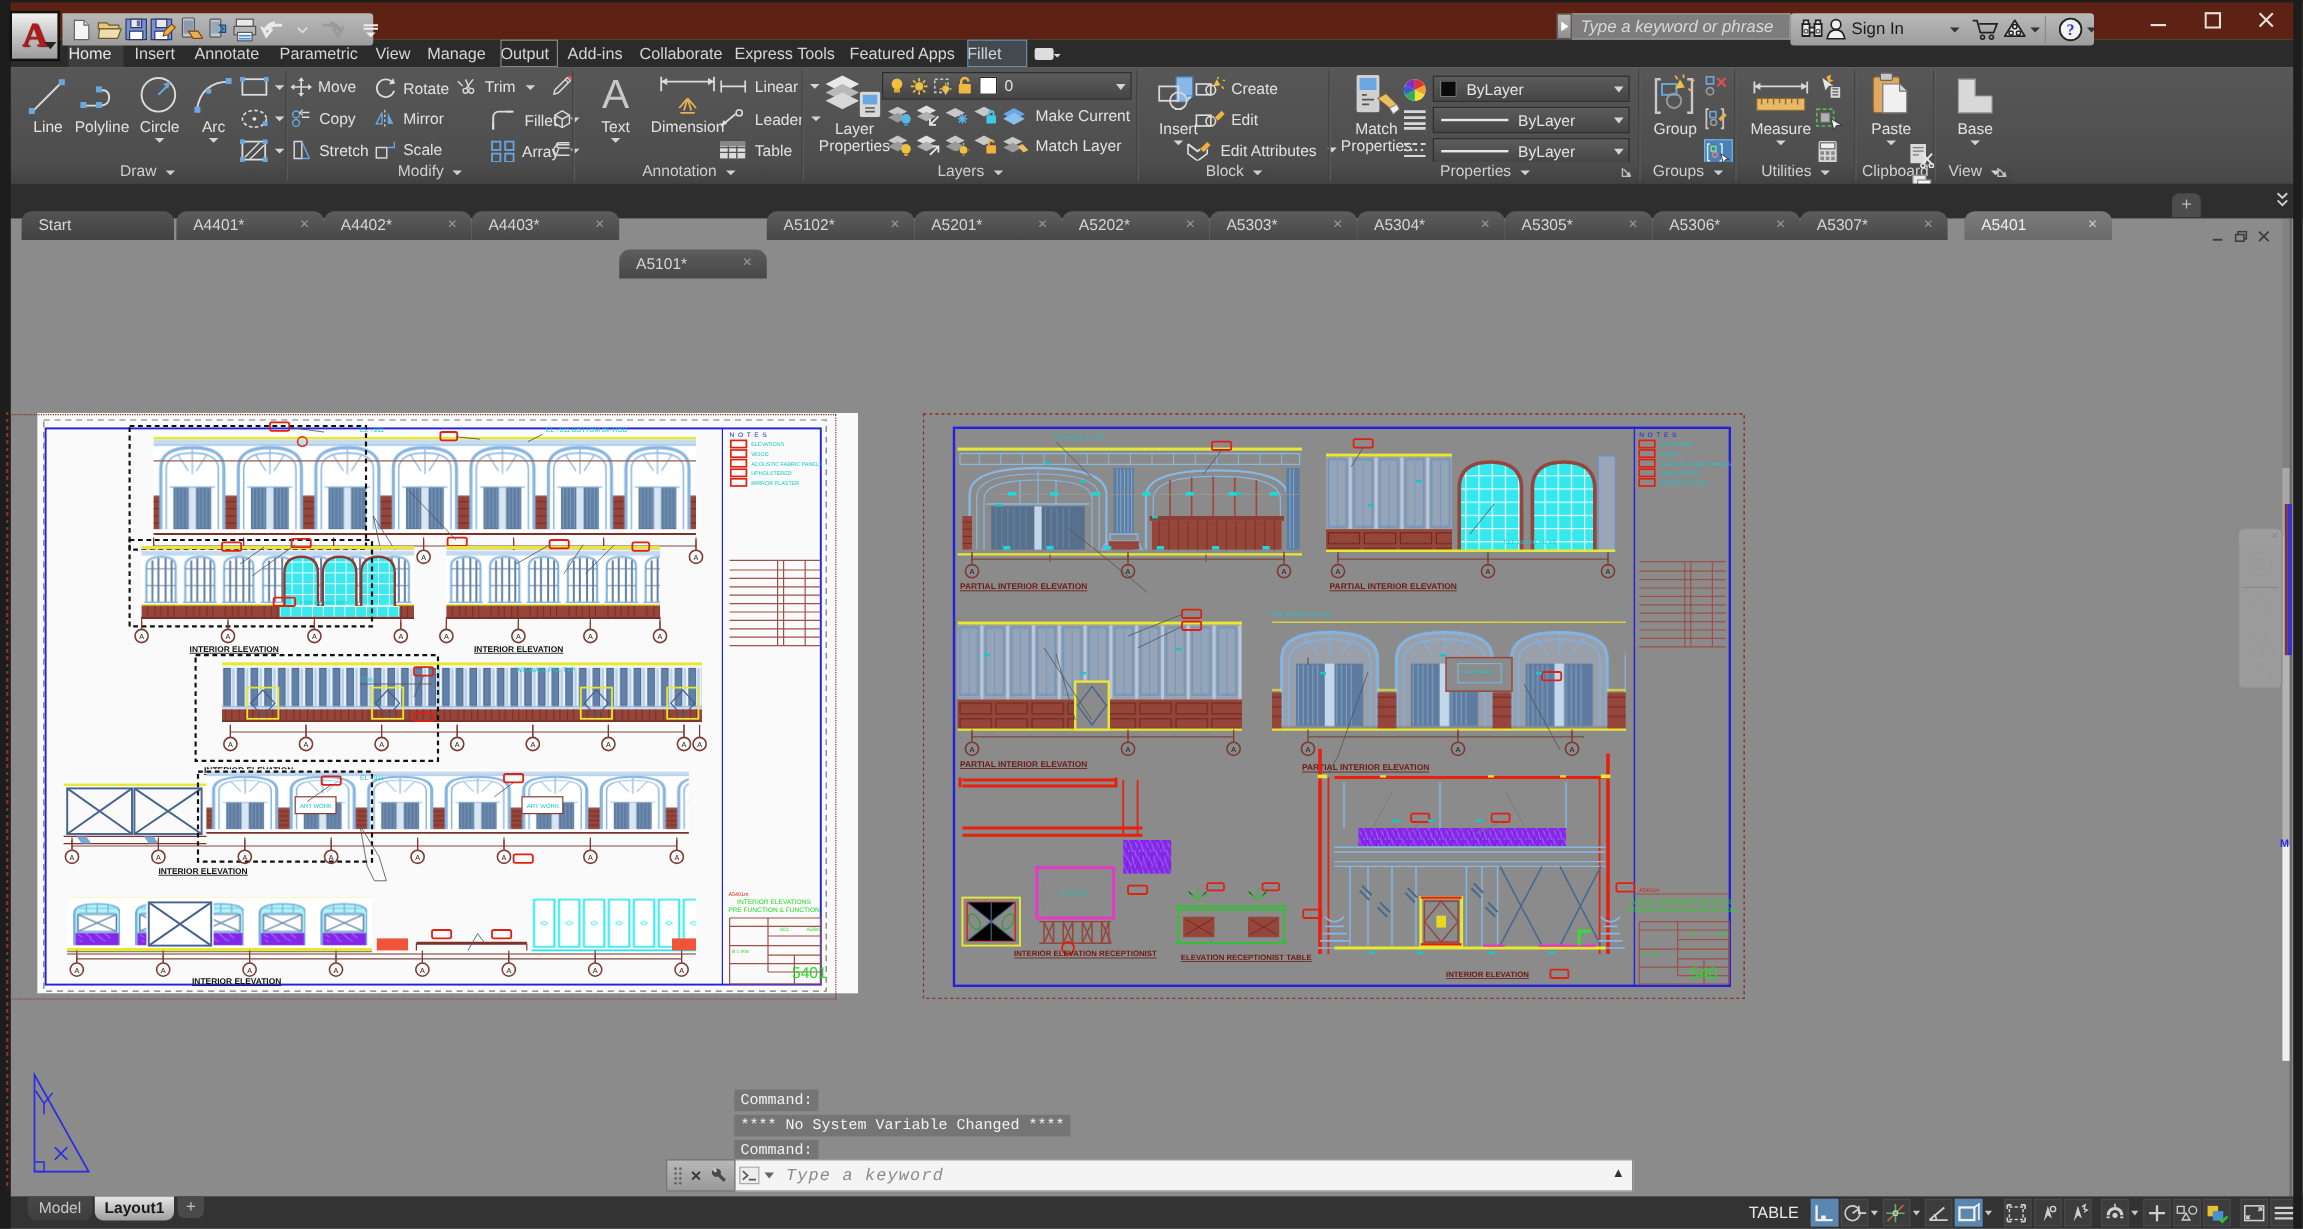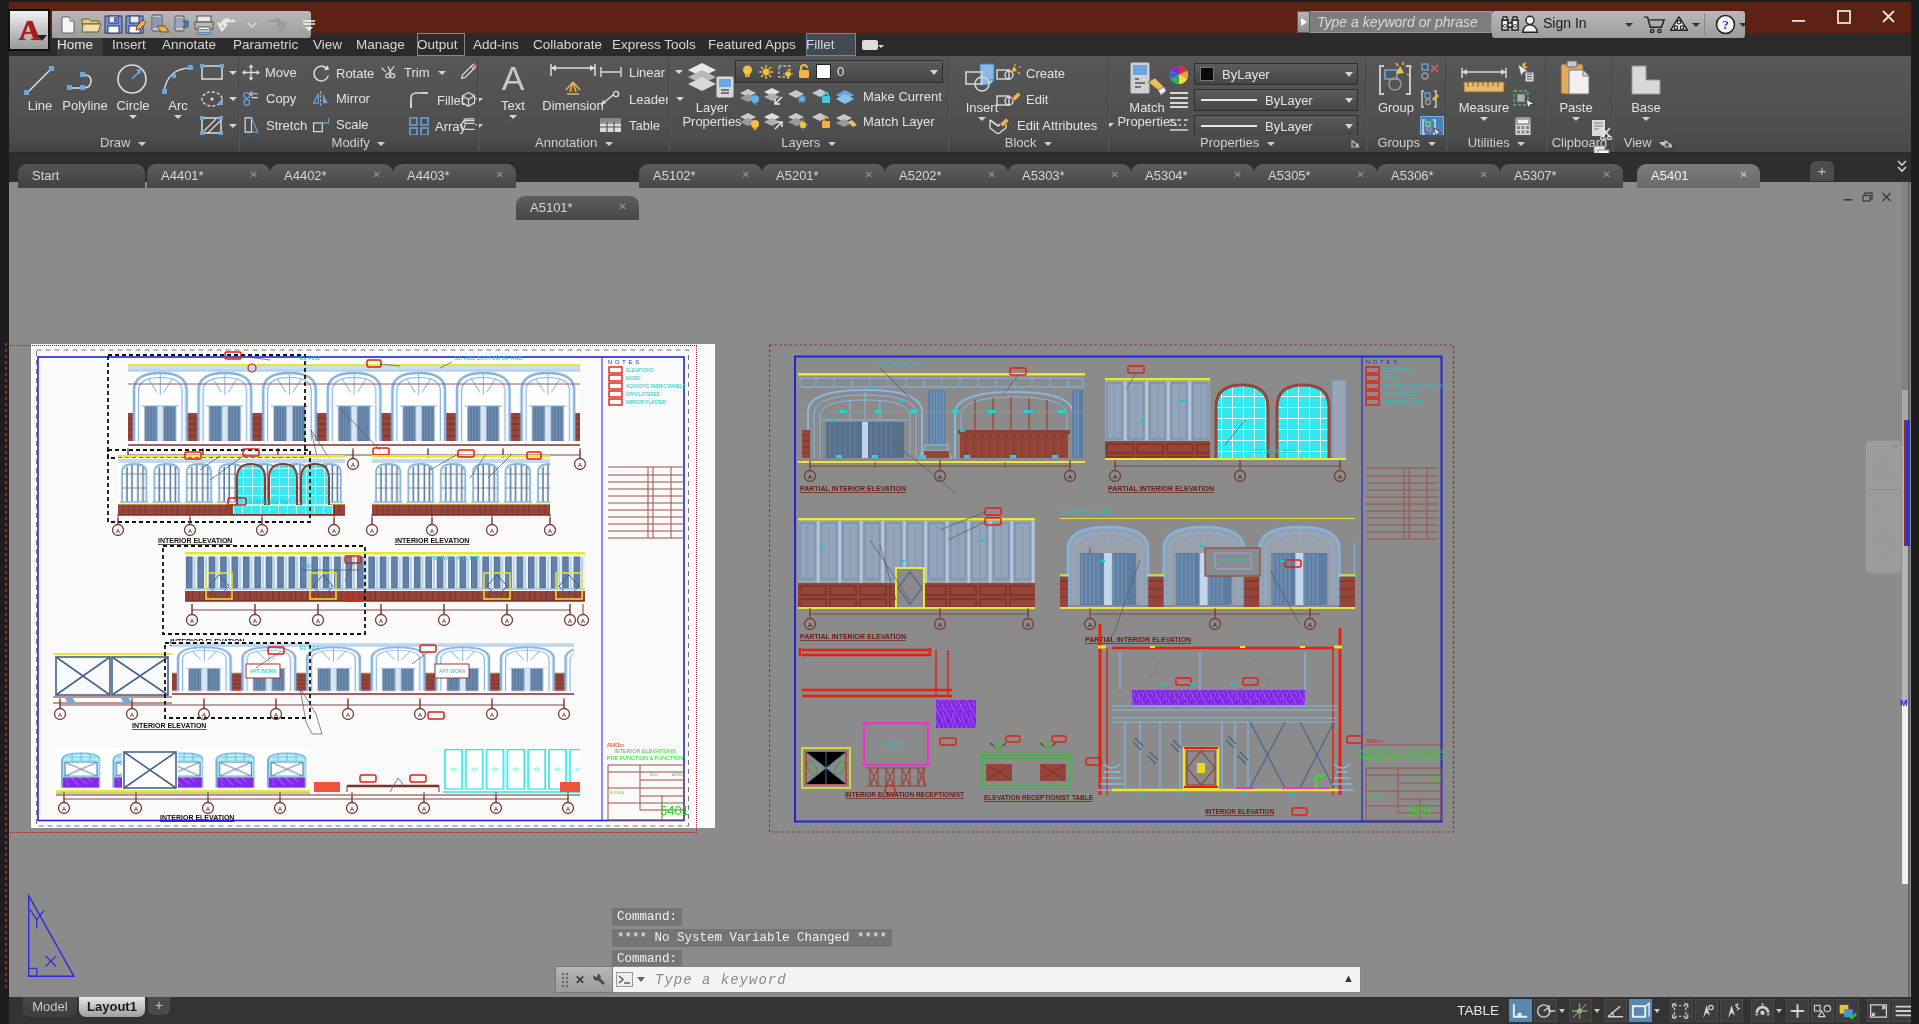--- a/index.html
+++ b/index.html
@@ -768,21 +768,21 @@
         </div>
  <div class="plabel">View <span class="dar"></span><svg width="10" height="9" viewBox="0 0 10 9" style="position:absolute;right:3px;bottom:4px">
             <path d="M1 1v7h7M8 8L2 2" stroke="#c0c0c0" stroke-width="1.2" fill="none"></path>
             <path d="M8 8l-4-1 3-3z" fill="#c0c0c0"></path>
           </svg></div>
 </div>
 </div>
 <style>
 
 #filetabs { position:absolute; left:0; top:153px; width:1919px; height:29px; background:#2e2e2e; z-index:10; }
-.ft { position:absolute; top:11px; width:123px; height:24px; background:linear-gradient(#5d5d5d,#474747); border-radius:9px 9px 0 0; color:#d6d6d6; font-size:13px; }
+.ft { position:absolute; top:23px; width:123px; height:24px; background:linear-gradient(#5d5d5d,#474747); border-radius:9px 9px 0 0; color:#d6d6d6; font-size:13px; }
 .ft .ftl { position:absolute; left:14px; top:4px; }
 .ft .ftx { position:absolute; right:12px; top:5px; font-size:10px; color:#9a9a9a; }
 .ft.start { background:linear-gradient(#545454,#414141); }
 .ft.active { background:linear-gradient(#7b7b7b,#6a6a6a); color:#f0f0f0; }
 .ft.active .ftx { color:#cfcfcf; }
 .ftplus { position:absolute; left:1810px; top:8px; width:24px; height:20px; background:#4c4c4c; border-radius:6px 6px 0 0; color:#bbb; text-align:center; line-height:20px; font-size:15px; }
 .ftchev { position:absolute; right:10px; top:6px; }
 
 #canvas { position:absolute; left:9px; top:182px; width:1901px; height:815px; background:#8b8b8b; overflow:hidden; z-index:5; }
 #canvas > * { }

